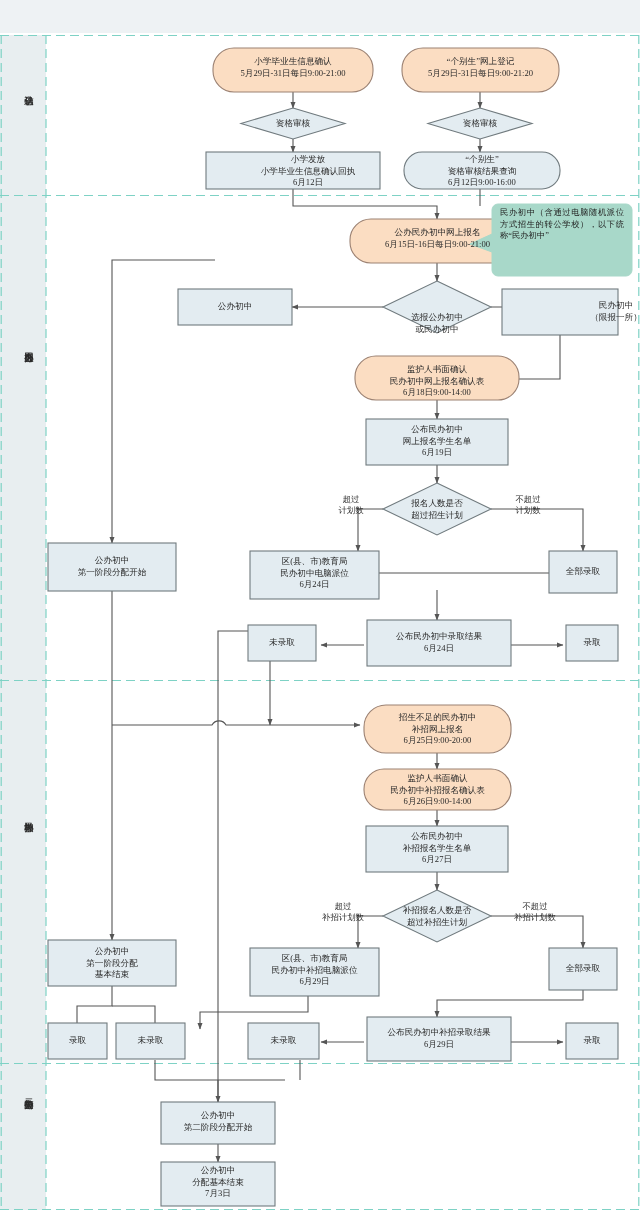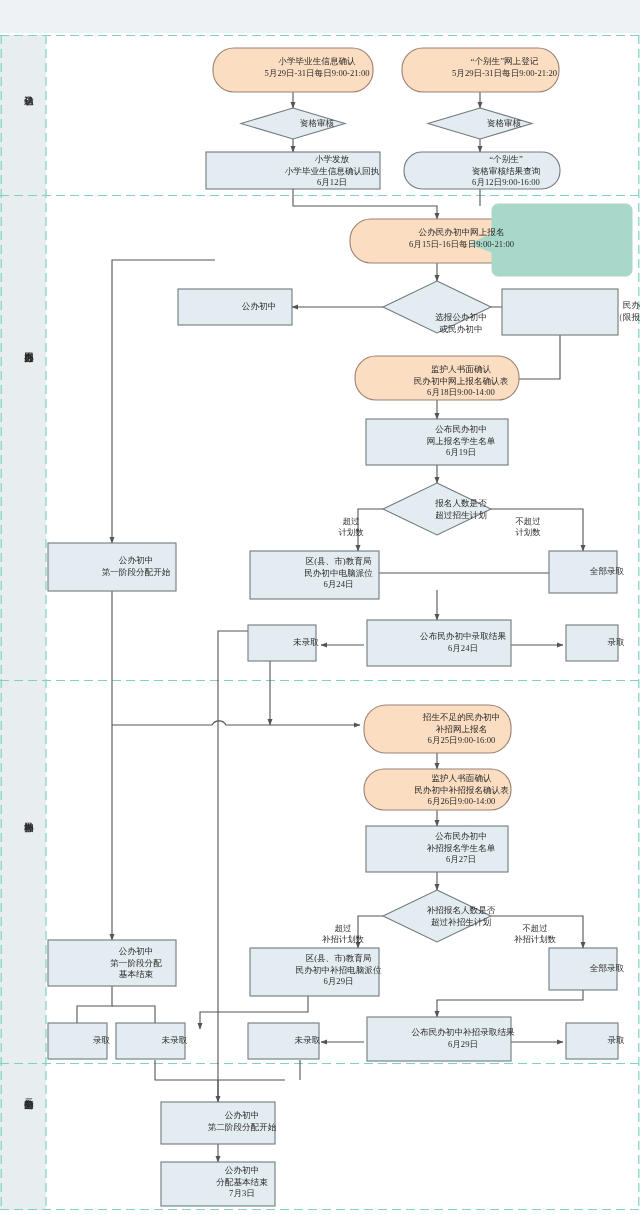--- a/index.html
+++ b/index.html
@@ -19,25 +19,24 @@
   .noteFill{fill:#a8d8c9;stroke:#a8d8c9;stroke-width:1;}
   .title{
     position:absolute;left:0;top:4px;width:640px;text-align:center;
     font-size:14.5px;font-weight:bold;color:#1d1d1d;letter-spacing:.3px;
     font-family:"Liberation Sans","DejaVu Sans",sans-serif;
   }
   .lbl{
     position:absolute;text-align:center;color:#2a2a2a;
     font-size:8.6px;line-height:11.5px;white-space:pre-line;
     pointer-events:none;
-    padding-left:24px;
   }
   .elbl{
     position:absolute;text-align:center;color:#2a2a2a;
-    font-size:8.4px;line-height:11px;white-space:pre-line;margin-top:22px;
+    font-size:8.4px;line-height:11px;white-space:pre-line;
   }
   .lane-label{
     position:absolute;text-align:center;color:#2a2a2a;
     font-size:9.4px;line-height:14.5px;
     writing-mode:vertical-rl;text-orientation:upright;
     left:10px;width:26px;
   }
   .note-txt{
     position:absolute;color:#222;font-size:8.3px;line-height:11.6px;
     text-align:justify;
@@ -206,21 +205,21 @@
 民办初中电脑派位
 6月24日</div>
     <div class="lbl" style="left:549px;top:566px;width:68px;">全部录取</div>
     <div class="lbl" style="left:248px;top:637px;width:68px;">未录取</div>
     <div class="lbl" style="left:367px;top:631px;width:144px;">公布民办初中录取结果
 6月24日</div>
     <div class="lbl" style="left:566px;top:637px;width:52px;">录取</div>
 
     <div class="lbl" style="left:364px;top:712px;width:147px;">招生不足的民办初中
 补招网上报名
-6月25日9:00-16:00</div>
+6月25日9:00-20:00</div>
     <div class="lbl" style="left:364px;top:773px;width:147px;">监护人书面确认
 民办初中补招报名确认表
 6月26日9:00-14:00</div>
     <div class="lbl" style="left:366px;top:831px;width:142px;">公布民办初中
 补招报名学生名单
 6月27日</div>
     <div class="lbl" style="left:375px;top:905px;width:124px;">补招报名人数是否
 超过补招生计划</div>
     <div class="lbl" style="left:48px;top:946px;width:128px;">公办初中
 第一阶段分配
@@ -247,14 +246,15 @@
     <div class="elbl" style="left:320px;top:494px;width:62px;">超过
 计划数</div>
     <div class="elbl" style="left:495px;top:494px;width:66px;">不超过
 计划数</div>
     <div class="elbl" style="left:305px;top:901px;width:76px;">超过
 补招计划数</div>
     <div class="elbl" style="left:494px;top:901px;width:82px;">不超过
 补招计划数</div>
   </div>
 
+  <div class="note-txt" style="left:500px;top:207px;width:124px;">民办初中（含通过电脑随机派位方式招生的转公学校），以下统称“民办初中”</div>
 
 </div>
 
 </body></html>

